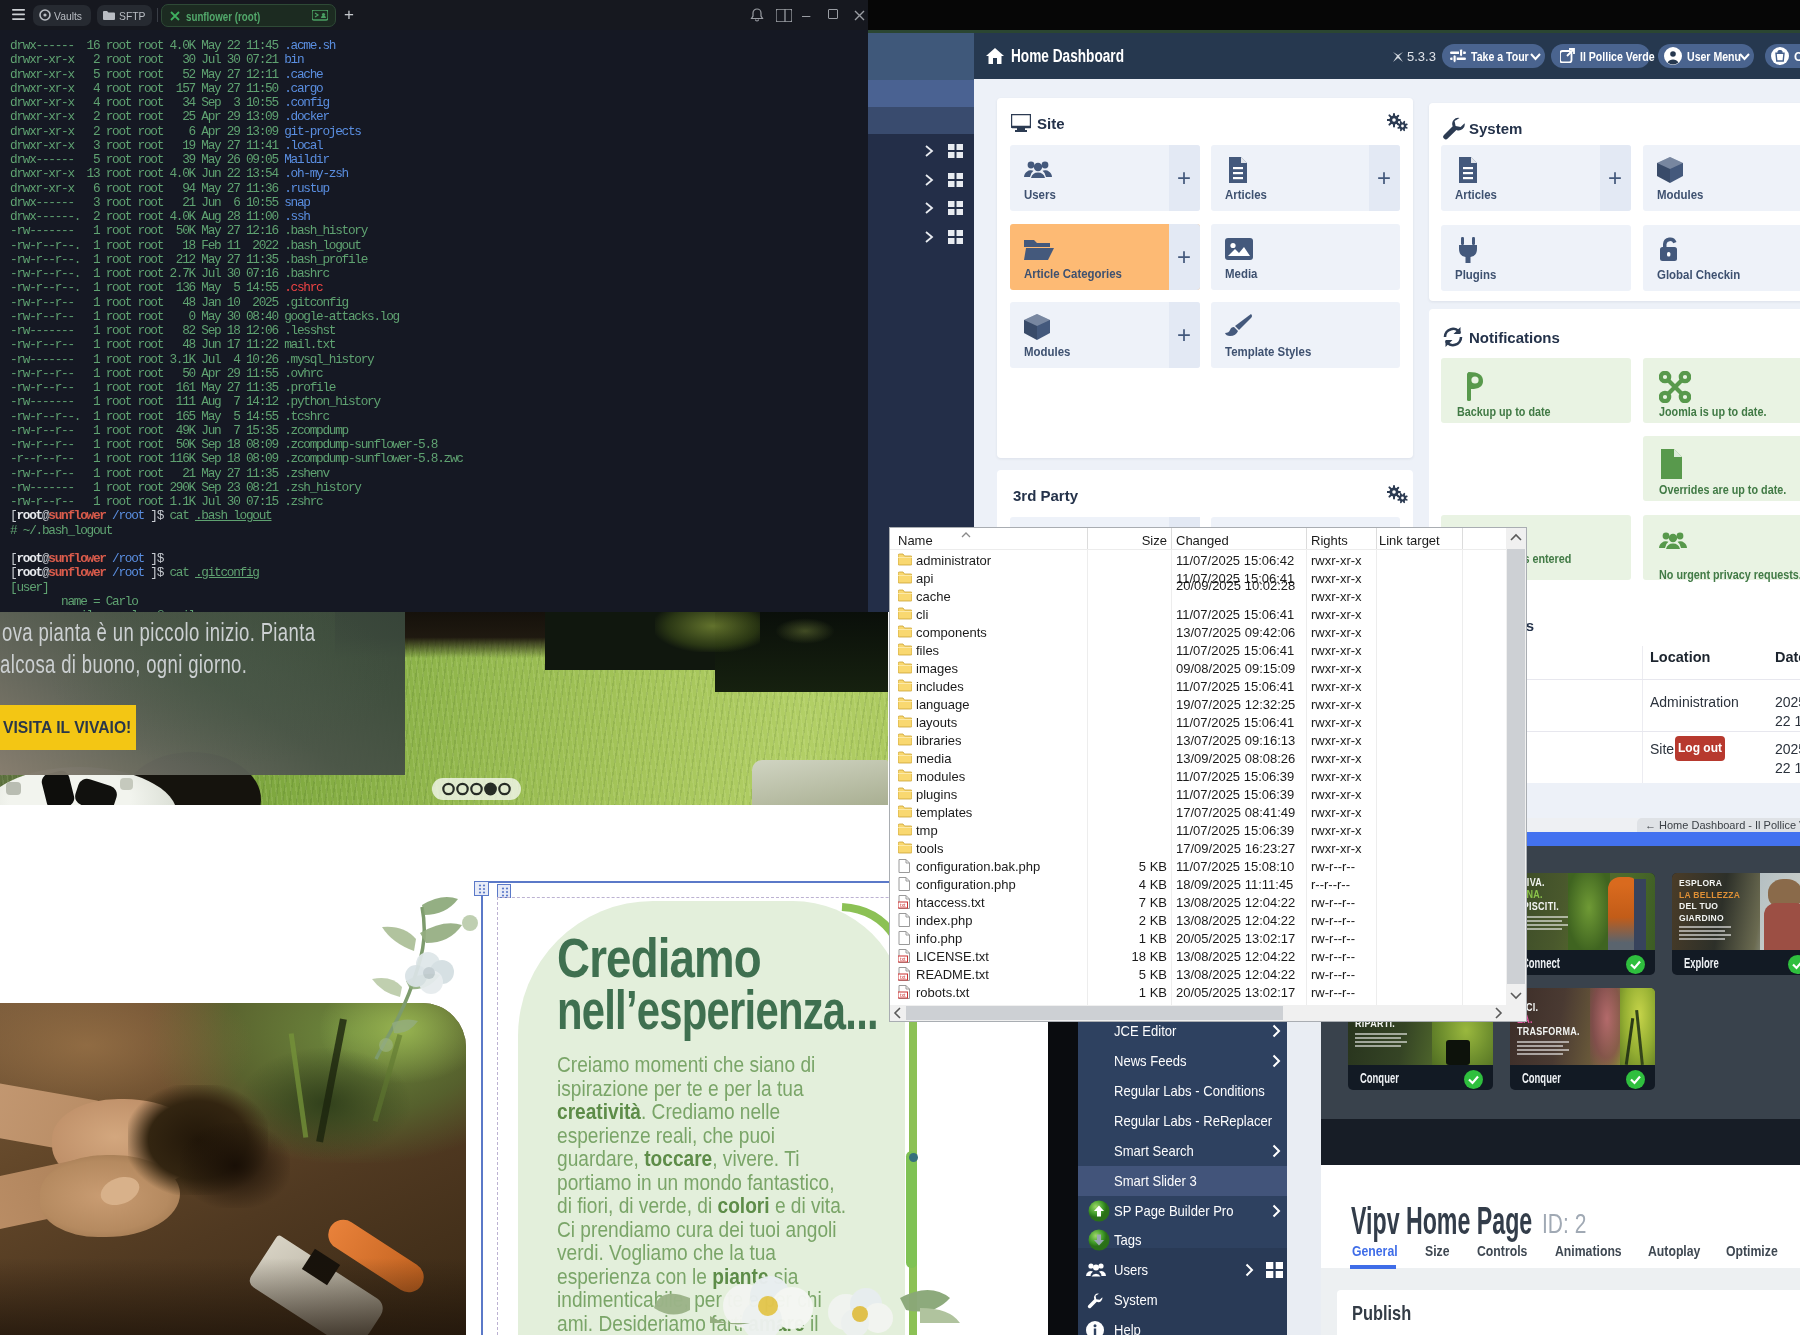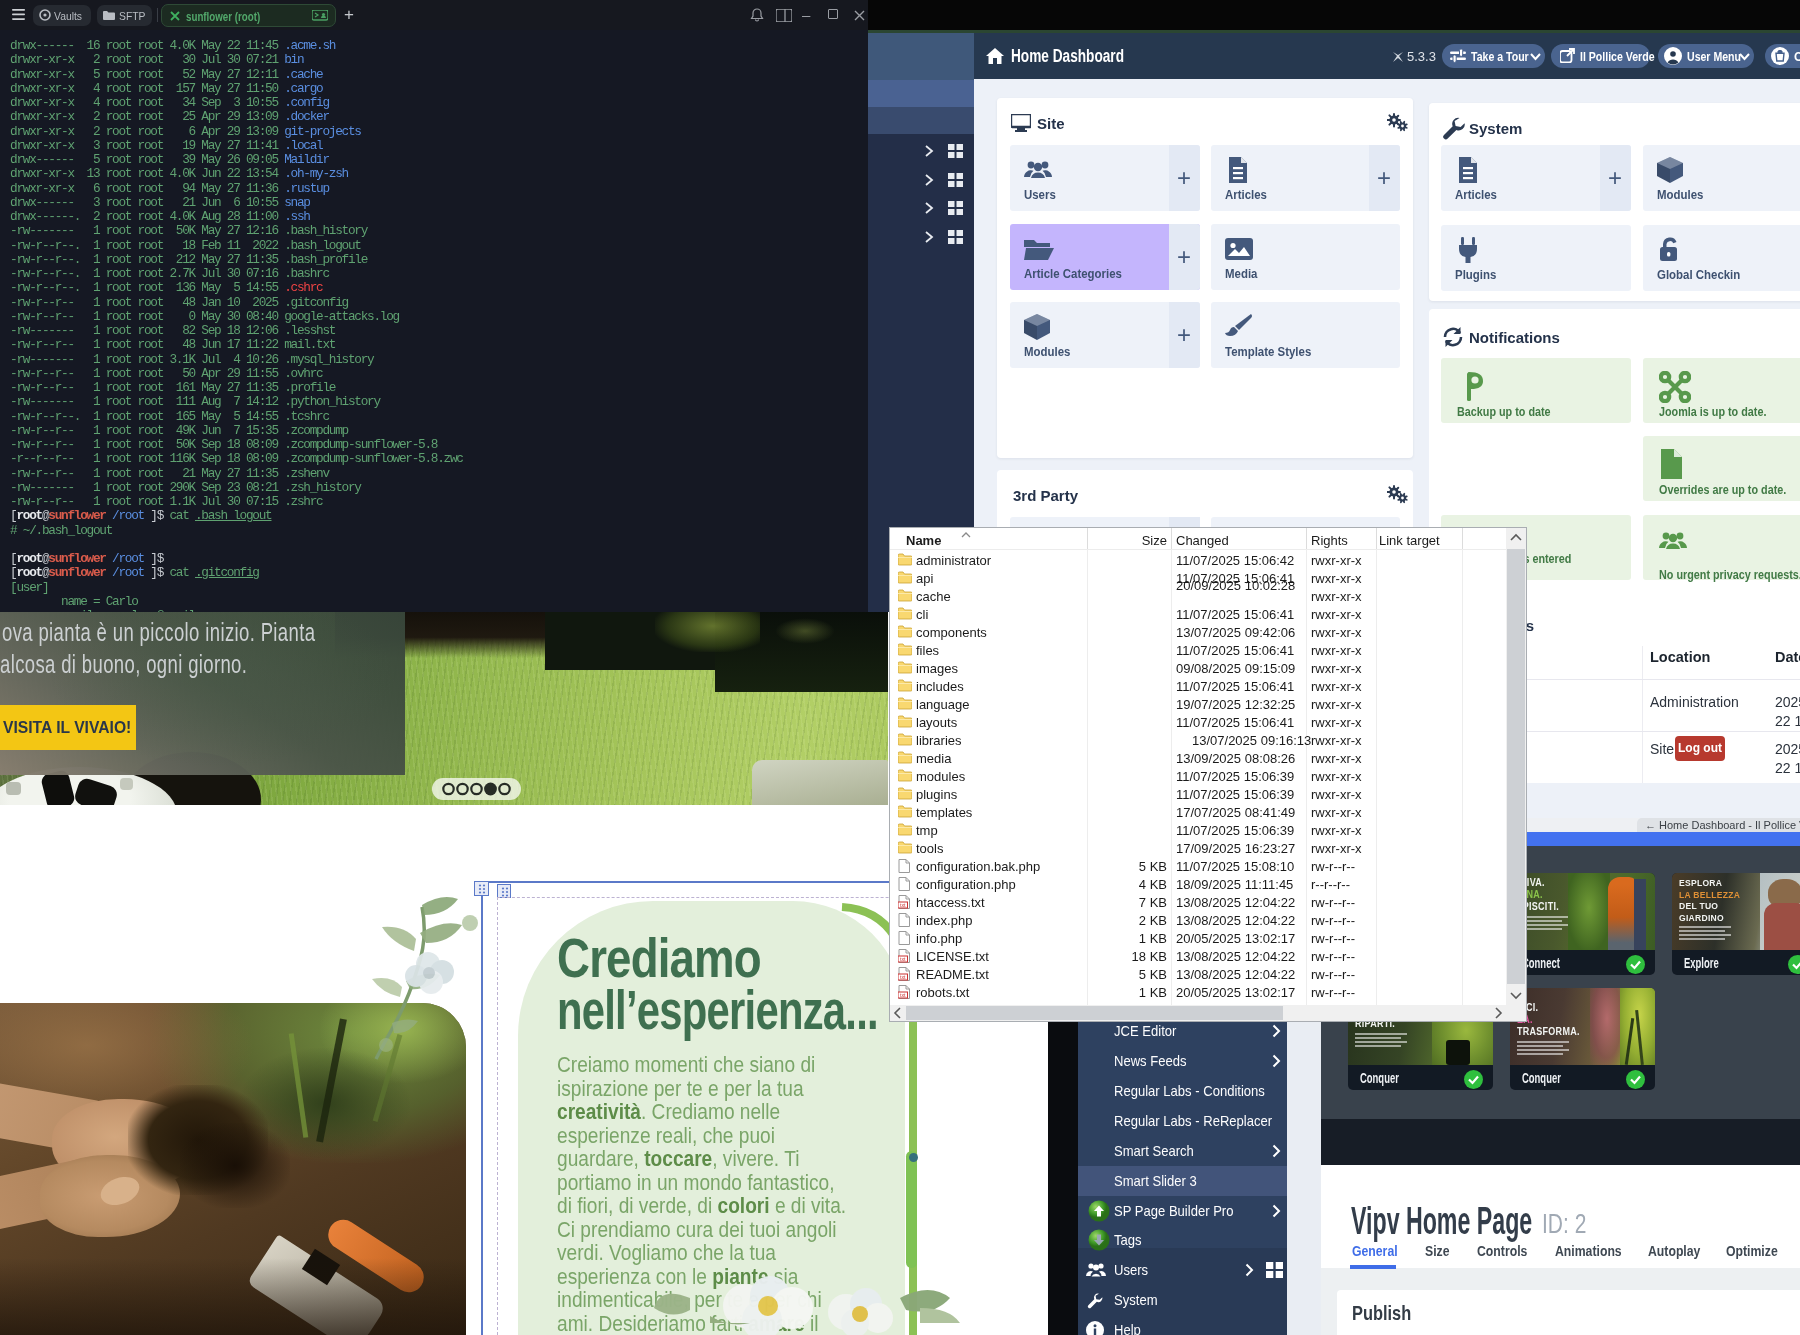--- a/index.html
+++ b/index.html
@@ -135,21 +135,21 @@
             <path d="M4 0 L16 0 L22 6 L22 26 L4 26 Z" fill="#44597c"></path>
             <path d="M16 0 L16 6 L22 6 Z" fill="#fff" opacity=".85"></path>
             <rect x="8" y="10" width="10" height="2.2" fill="#fff"></rect>
             <rect x="8" y="15" width="10" height="2.2" fill="#fff"></rect>
             <rect x="8" y="20" width="10" height="2.2" fill="#fff"></rect>
           </svg>
           <div style="position:absolute;left:14px;bottom:9px;font-size:13px;font-weight:bold;color:#3e5170;white-space:nowrap;transform:scaleX(.88);transform-origin:0 0">Articles</div>
           <div style="position:absolute;right:0;top:0;width:31px;height:100%;background:#e3e9f4;border-radius:0 3px 3px 0"></div>
           <div style="position:absolute;right:5px;top:50%;margin-top:-14px;width:22px;text-align:center;font-size:24px;font-weight:400;color:#44597c">+</div>
         </div>
-<div style="position:absolute;left:13px;top:126px;width:190px;height:66px;background:#c4b5fd;border-radius:3px">
+<div style="position:absolute;left:13px;top:126px;width:190px;height:66px;background:#fdba74;border-radius:3px">
           <svg width="30" height="27" viewBox="0 0 30 27" style="position:absolute;left:14px;top:12px">
             <path d="M0 4 L10 4 L13 7 L26 7 L26 11 L0 11 Z" fill="#44597c"></path>
             <path d="M2 12 L30 12 L24 24 L0 24 Z" fill="#44597c"></path>
           </svg>
           <div style="position:absolute;left:14px;bottom:9px;font-size:13px;font-weight:bold;color:#3e5170;white-space:nowrap;transform:scaleX(.88);transform-origin:0 0">Article Categories</div>
           <div style="position:absolute;right:0;top:0;width:31px;height:100%;background:#e3e9f4;border-radius:0 3px 3px 0"></div>
           <div style="position:absolute;right:5px;top:50%;margin-top:-14px;width:22px;text-align:center;font-size:24px;font-weight:400;color:#44597c">+</div>
         </div>
 <div style="position:absolute;left:214px;top:126px;width:189px;height:66px;background:#eef2f9;border-radius:3px">
           <svg width="30" height="27" viewBox="0 0 30 27" style="position:absolute;left:14px;top:12px">
@@ -599,21 +599,21 @@
 <div style="position:absolute;left:36px;top:503px;font-size:15px;color:#fdfdfe;white-space:nowrap;transform:scaleX(.87);transform-origin:0 0">Help</div>
 <svg width="18" height="18" viewBox="0 0 18 18" style="position:absolute;left:8px;top:503px">
           <circle cx="9" cy="9" r="9" fill="#fff"></circle>
           <rect x="7.8" y="7.5" width="2.4" height="6.5" fill="#2e4160"></rect>
           <circle cx="9" cy="4.8" r="1.5" fill="#2e4160"></circle>
         </svg>
 </div>
 <div style="position:absolute;left:0;top:0;width:30px;height:517px;background:#0a0c0f"></div>
 </div>
 <div style="position:absolute;left:890px;top:528px;width:636px;height:493px;background:#fff;z-index:4;outline:1px solid #a9adb2;font-size:13px;color:#1b1b1b">
-<div style="position:absolute;left:16px;top:5px;font-weight:700">Name</div>
+<div style="position:absolute;left:8px;top:5px;font-weight:400">Name</div>
 <svg width="10" height="6" viewBox="0 0 10 6" style="position:absolute;left:71px;top:4px">
         <path d="M1 5 L5 1 L9 5" stroke="#8a8a8a" stroke-width="1.3" fill="none"></path>
       </svg>
 <div style="position:absolute;left:200px;top:5px;width:77px;text-align:right">Size</div>
 <div style="position:absolute;left:286px;top:5px">Changed</div>
 <div style="position:absolute;left:421px;top:5px">Rights</div>
 <div style="position:absolute;left:489px;top:5px">Link target</div>
 <div style="position:absolute;left:0;top:21px;width:616px;height:1px;background:#ececec"></div>
 <div style="position:absolute;left:197px;top:0;width:1px;height:477px;background:#ededed"></div>
 <div style="position:absolute;left:197px;top:0;width:1px;height:21px;background:#dcdcdc"></div>
@@ -693,21 +693,21 @@
         <path d="M0 5 L14 5 L14 4 L0 4 Z" fill="#fce9a8"></path>
       </svg>
 <div style="position:absolute;left:26px;top:187px">layouts</div>
 <div style="position:absolute;left:286px;top:187px">11/07/2025 15:06:41</div>
 <div style="position:absolute;left:421px;top:187px">rwxr-xr-x</div>
 <svg width="14" height="14" viewBox="0 0 14 14" style="position:absolute;left:8px;top:205px">
         <path d="M0 2.5 Q0 1 1.5 1 L5 1 L6.5 3 L13 3 Q14 3 14 4.2 L14 11 Q14 12 12.8 12 L1.2 12 Q0 12 0 11 Z" fill="#f9d870" stroke="#caa232" stroke-width=".8"></path>
         <path d="M0 5 L14 5 L14 4 L0 4 Z" fill="#fce9a8"></path>
       </svg>
 <div style="position:absolute;left:26px;top:205px">libraries</div>
-<div style="position:absolute;left:302px;top:205px">13/07/2025 09:16:13</div>
+<div style="position:absolute;left:286px;top:205px">13/07/2025 09:16:13</div>
 <div style="position:absolute;left:421px;top:205px">rwxr-xr-x</div>
 <svg width="14" height="14" viewBox="0 0 14 14" style="position:absolute;left:8px;top:223px">
         <path d="M0 2.5 Q0 1 1.5 1 L5 1 L6.5 3 L13 3 Q14 3 14 4.2 L14 11 Q14 12 12.8 12 L1.2 12 Q0 12 0 11 Z" fill="#f9d870" stroke="#caa232" stroke-width=".8"></path>
         <path d="M0 5 L14 5 L14 4 L0 4 Z" fill="#fce9a8"></path>
       </svg>
 <div style="position:absolute;left:26px;top:223px">media</div>
 <div style="position:absolute;left:286px;top:223px">13/09/2025 08:08:26</div>
 <div style="position:absolute;left:421px;top:223px">rwxr-xr-x</div>
 <svg width="14" height="14" viewBox="0 0 14 14" style="position:absolute;left:8px;top:241px">
         <path d="M0 2.5 Q0 1 1.5 1 L5 1 L6.5 3 L13 3 Q14 3 14 4.2 L14 11 Q14 12 12.8 12 L1.2 12 Q0 12 0 11 Z" fill="#f9d870" stroke="#caa232" stroke-width=".8"></path>

